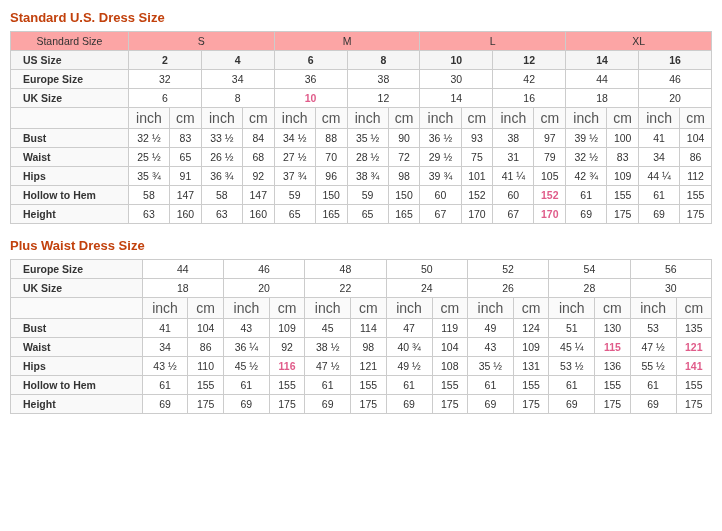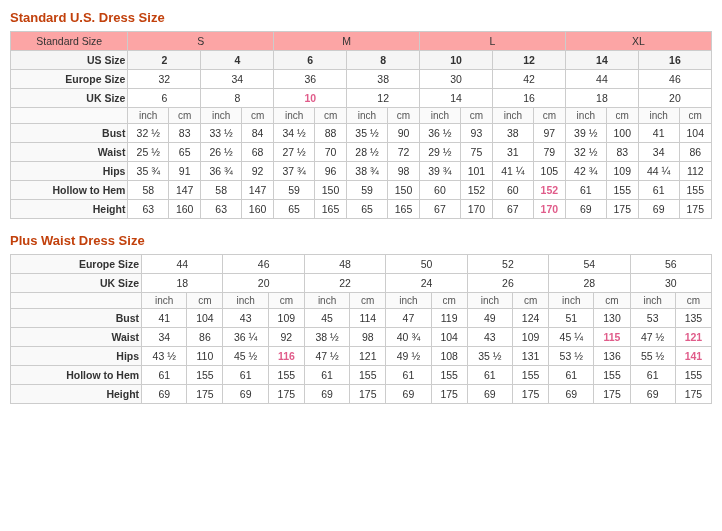--- a/index.html
+++ b/index.html
@@ -27,39 +27,39 @@
       border: 1px solid #ccc;
       text-align: center;
       padding: 3px 2px;
       white-space: nowrap;
     }
     th {
       background: #fca5a5;
       font-weight: normal;
     }
     .row-label {
-      text-align: right;
-      padding-left: 6px;
+      text-align: left;
+      padding-left: 12px;
       font-weight: bold;
       background: #f9f9f9;
     }
     .header-size {
       background: #f0f0f0;
       font-weight: bold;
     }
     .us-size-row td {
       font-weight: bold;
       background: #f5f5f5;
     }
     .pink {
       color: #e05c8a;
       font-weight: bold;
     }
     .sub-header td {
-      font-size: 10px;
+      font-size: 14px;
       color: #555;
       background: #fafafa;
       padding: 2px;
     }
   </style>
 </head>
 <body>
 
 <h2>Standard U.S. Dress Size</h2>
 

